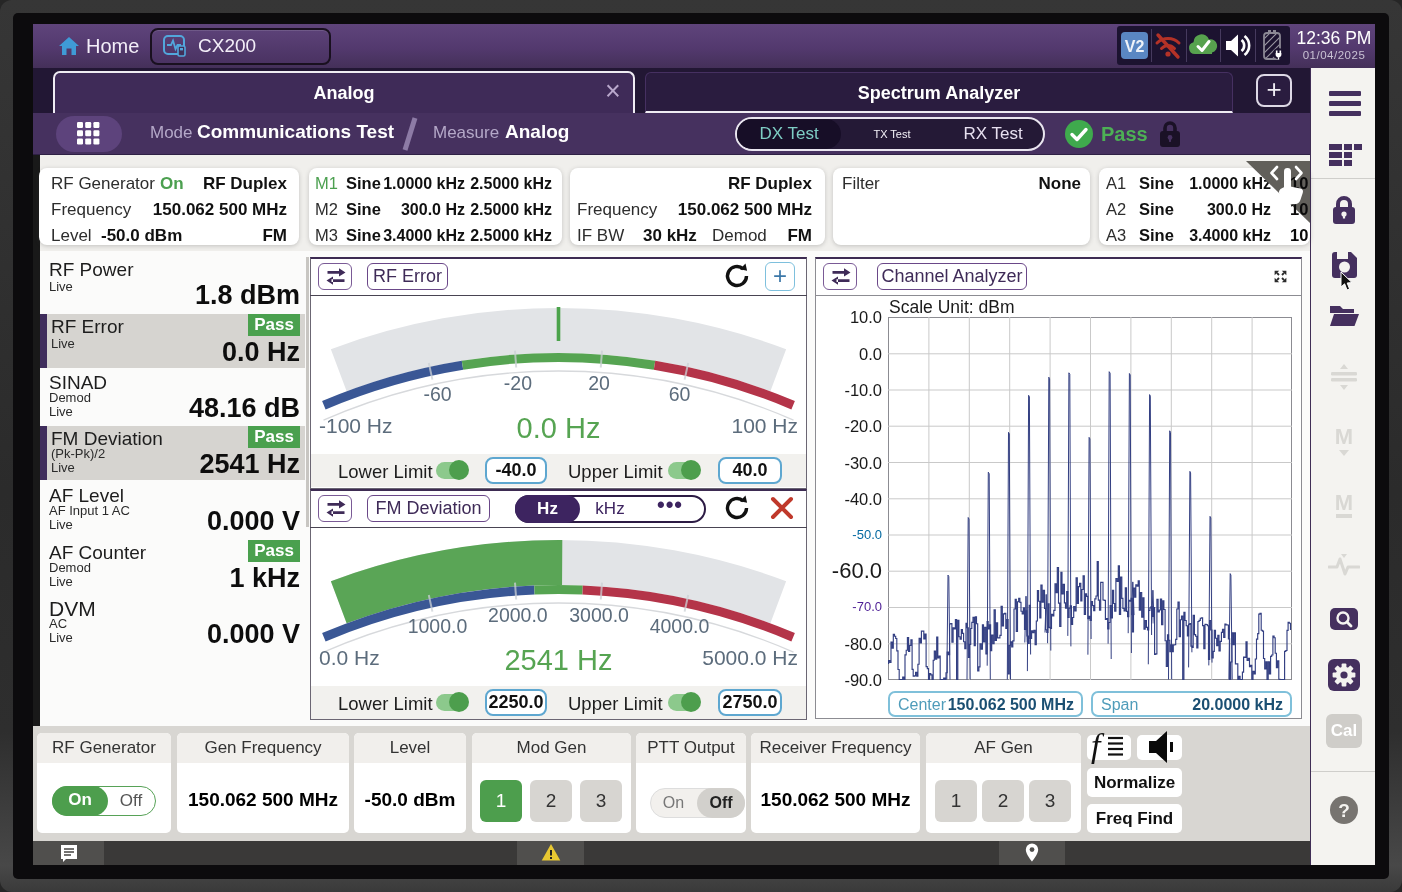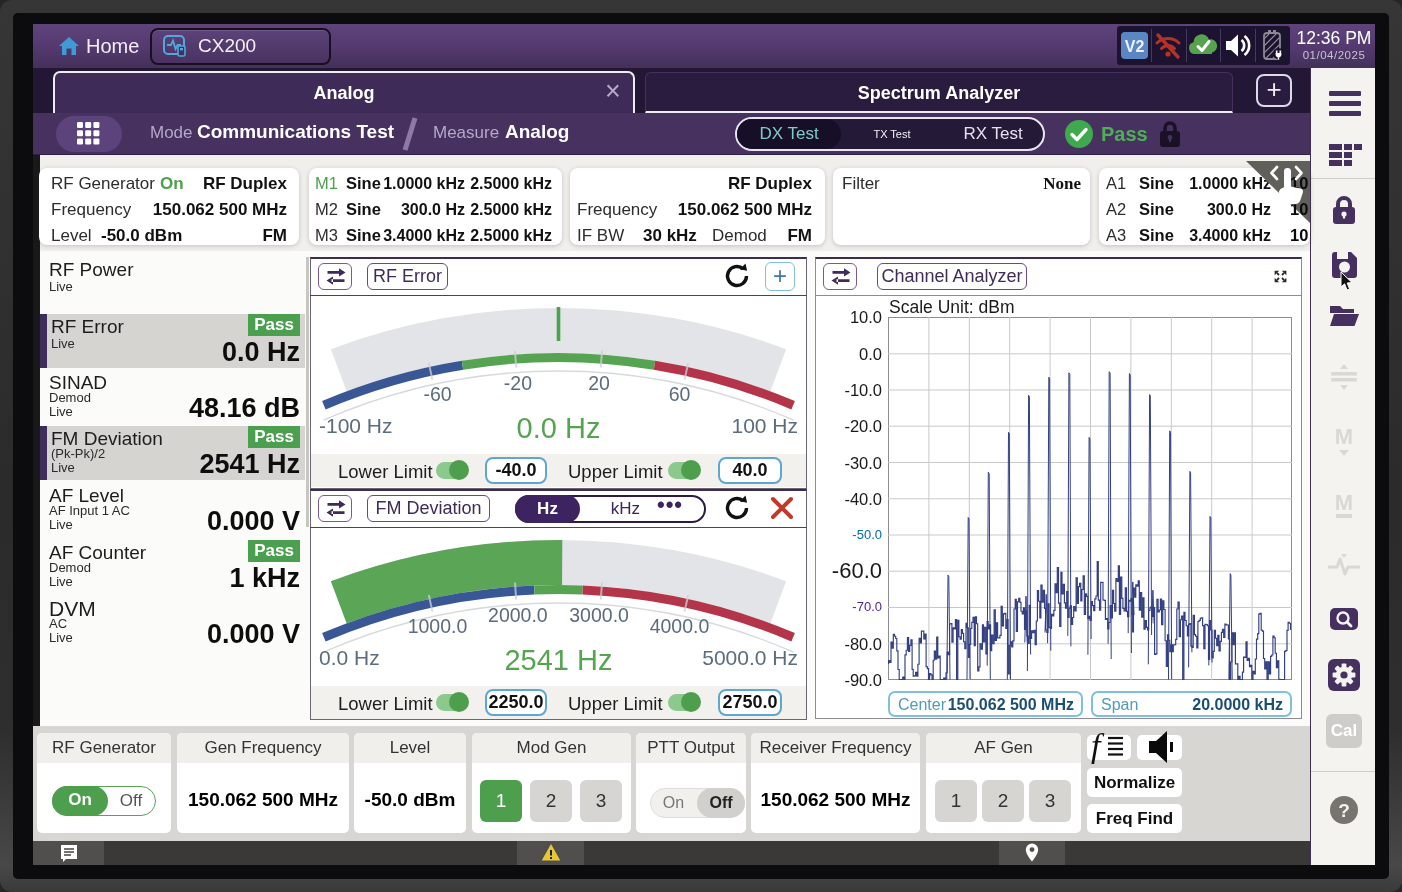--- a/index.html
+++ b/index.html
@@ -279,21 +279,21 @@
 <div class="" style="position:absolute;left:350px;top:202px;width:82px;height:19px;color:#111;font-size:16px;font-weight:bold;text-align:right;line-height:19px;white-space:nowrap;">3.4000 kHz</div>
 <div class="" style="position:absolute;left:437px;top:202px;width:82px;height:19px;color:#111;font-size:16px;font-weight:bold;text-align:right;line-height:19px;white-space:nowrap;">2.5000 kHz</div>
 <div class="" style="position:absolute;left:544px;top:150px;width:235px;height:20px;color:#111;font-size:17px;font-weight:bold;text-align:right;line-height:20px;white-space:nowrap;">RF Duplex</div>
 <div class="" style="position:absolute;left:544px;top:176px;width:300px;height:20px;color:#2d2d2d;font-size:17px;font-weight:normal;text-align:left;line-height:20px;white-space:nowrap;">Frequency</div>
 <div class="" style="position:absolute;left:544px;top:176px;width:235px;height:20px;color:#111;font-size:17px;font-weight:bold;text-align:right;line-height:20px;white-space:nowrap;">150.062 500 MHz</div>
 <div class="" style="position:absolute;left:544px;top:202px;width:300px;height:20px;color:#2d2d2d;font-size:17px;font-weight:normal;text-align:left;line-height:20px;white-space:nowrap;">IF BW</div>
 <div class="" style="position:absolute;left:610px;top:202px;width:300px;height:20px;color:#111;font-size:17px;font-weight:bold;text-align:left;line-height:20px;white-space:nowrap;">30 kHz</div>
 <div class="" style="position:absolute;left:679px;top:202px;width:300px;height:20px;color:#2d2d2d;font-size:17px;font-weight:normal;text-align:left;line-height:20px;white-space:nowrap;">Demod</div>
 <div class="" style="position:absolute;left:544px;top:202px;width:235px;height:20px;color:#111;font-size:17px;font-weight:bold;text-align:right;line-height:20px;white-space:nowrap;">FM</div>
 <div class="" style="position:absolute;left:809px;top:150px;width:300px;height:20px;color:#2d2d2d;font-size:17px;font-weight:normal;text-align:left;line-height:20px;white-space:nowrap;">Filter</div>
-<div class="" style="position:absolute;left:809px;top:150px;width:239px;height:20px;color:#111;font-size:17px;font-weight:bold;text-align:right;line-height:20px;white-space:nowrap;font-family:Liberation Serif, serif;">None</div>
+<div class="" style="position:absolute;left:809px;top:150px;width:239px;height:20px;color:#111;font-size:17px;font-weight:bold;text-align:right;line-height:20px;white-space:nowrap;">None</div>
 <div class="" style="position:absolute;left:1073px;top:150px;width:300px;height:19.5px;color:#2d2d2d;font-size:16.5px;font-weight:normal;text-align:left;line-height:19.5px;white-space:nowrap;">A1</div>
 <div class="" style="position:absolute;left:1106px;top:150px;width:300px;height:19.5px;color:#111;font-size:16.5px;font-weight:bold;text-align:left;line-height:19.5px;white-space:nowrap;">Sine</div>
 <div class="" style="position:absolute;left:1156px;top:150px;width:82px;height:19px;color:#111;font-size:16px;font-weight:bold;text-align:right;line-height:19px;white-space:nowrap;">1.0000 kHz</div>
 <div class="" style="position:absolute;left:1073px;top:176px;width:300px;height:19.5px;color:#2d2d2d;font-size:16.5px;font-weight:normal;text-align:left;line-height:19.5px;white-space:nowrap;">A2</div>
 <div class="" style="position:absolute;left:1106px;top:176px;width:300px;height:19.5px;color:#111;font-size:16.5px;font-weight:bold;text-align:left;line-height:19.5px;white-space:nowrap;">Sine</div>
 <div class="" style="position:absolute;left:1156px;top:176px;width:82px;height:19px;color:#111;font-size:16px;font-weight:bold;text-align:right;line-height:19px;white-space:nowrap;">300.0 Hz</div>
 <div class="" style="position:absolute;left:1073px;top:202px;width:300px;height:19.5px;color:#2d2d2d;font-size:16.5px;font-weight:normal;text-align:left;line-height:19.5px;white-space:nowrap;">A3</div>
 <div class="" style="position:absolute;left:1106px;top:202px;width:300px;height:19.5px;color:#111;font-size:16.5px;font-weight:bold;text-align:left;line-height:19.5px;white-space:nowrap;">Sine</div>
 <div class="" style="position:absolute;left:1156px;top:202px;width:82px;height:19px;color:#111;font-size:16px;font-weight:bold;text-align:right;line-height:19px;white-space:nowrap;">3.4000 kHz</div>
 <div class="" style="position:absolute;left:1211px;top:136px;width:66px;height:64px;">
@@ -309,20 +309,21 @@
         <path d="M33 7 L27.5 13 L33 19" fill="none" stroke="#fff" stroke-width="2.6" stroke-linecap="round" stroke-linejoin="round"></path>
         <path d="M52 7 L57.5 13 L52 19" fill="none" stroke="#fff" stroke-width="2.6" stroke-linecap="round" stroke-linejoin="round"></path>
         <g fill="#fff">
           <rect x="40" y="8" width="7" height="27" rx="3.4"></rect>
           <path d="M36.5 29 q-3 3 -0.2 6.5 l5.5 6.5 q2.2 2.3 5.8 2.3 l2.6 0 q4.6 0 6.2 -4.4 l2.4 -7.2 q1 -3.4 -2.6 -4.1 l-13.5 -2.8 z"></path>
         </g>
       </svg>
     </div>
 <div class="" style="position:absolute;left:16px;top:235px;width:200px;height:22px;color:#1d1d1d;font-size:19px;font-weight:normal;text-align:left;line-height:22px;white-space:nowrap;">RF Power</div>
 <div class="" style="position:absolute;left:16px;top:255px;width:200px;height:16px;color:#2a2a2a;font-size:13px;font-weight:normal;text-align:left;line-height:16px;white-space:nowrap;">Live</div>
+<div class="" style="position:absolute;left:27px;top:257px;width:240px;height:28px;color:#0d0d0d;font-size:27px;font-weight:bold;text-align:right;line-height:28px;white-space:nowrap">1.8 dBm</div>
 <div class="" style="position:absolute;left:7px;top:290px;width:265px;height:54px;background:#d6d4d0"></div>
 <div class="" style="position:absolute;left:7px;top:290px;width:7px;height:54px;background:#3f2d5c"></div>
 <div class="" style="position:absolute;left:215px;top:290px;width:52px;height:22px;background:#4aa04e;color:#fff;font-weight:bold;font-size:17px;text-align:center;line-height:22px">Pass</div>
 <div class="" style="position:absolute;left:18px;top:292px;width:200px;height:22px;color:#1d1d1d;font-size:19px;font-weight:normal;text-align:left;line-height:22px;white-space:nowrap;">RF Error</div>
 <div class="" style="position:absolute;left:18px;top:312px;width:200px;height:16px;color:#2a2a2a;font-size:13px;font-weight:normal;text-align:left;line-height:16px;white-space:nowrap;">Live</div>
 <div class="" style="position:absolute;left:27px;top:314px;width:240px;height:28px;color:#0d0d0d;font-size:27px;font-weight:bold;text-align:right;line-height:28px;white-space:nowrap">0.0 Hz</div>
 <div class="" style="position:absolute;left:16px;top:348px;width:200px;height:22px;color:#1d1d1d;font-size:19px;font-weight:normal;text-align:left;line-height:22px;white-space:nowrap;">SINAD</div>
 <div class="" style="position:absolute;left:16px;top:366px;width:200px;height:16px;color:#2a2a2a;font-size:13px;font-weight:normal;text-align:left;line-height:16px;white-space:nowrap;">Demod</div>
 <div class="" style="position:absolute;left:16px;top:380px;width:200px;height:16px;color:#2a2a2a;font-size:13px;font-weight:normal;text-align:left;line-height:16px;white-space:nowrap;">Live</div>
 <div class="" style="position:absolute;left:27px;top:370px;width:240px;height:28px;color:#0d0d0d;font-size:27px;font-weight:bold;text-align:right;line-height:28px;white-space:nowrap">48.16 dB</div>
@@ -403,21 +404,21 @@
       <svg width="30" height="25" viewBox="0 0 30 25">
         <g fill="#3f2b58">
           <path d="M6.5 7 h13 v2.8 h-13 z M18 4.2 l6.5 4.2 -6.5 4.2 z"></path>
           <path d="M10.5 15.2 h13 v2.8 h-13 z M12 12.4 l-6.5 4.2 6.5 4.2 z"></path>
         </g>
       </svg>
     </div>
 <div class="" style="position:absolute;left:334px;top:471px;width:123px;height:27px;border:1.6px solid #6a4788;border-radius:6px;color:#3f2b58;font-size:18px;text-align:center;line-height:25px">FM Deviation</div>
 <div class="" style="position:absolute;left:482px;top:471px;width:191px;height:28px;background:#fff;border:2px solid #2c1b44;border-radius:14px"></div>
 <div class="" style="position:absolute;left:482px;top:471px;width:65px;height:28px;background:#3d2460;border-radius:14px;color:#fff;font-weight:bold;font-size:17px;text-align:center;line-height:27px">Hz</div>
-<div class="" style="position:absolute;left:547px;top:473px;width:60px;height:28px;color:#3d2460;font-size:17px;text-align:right;line-height:24px">kHz</div>
+<div class="" style="position:absolute;left:547px;top:473px;width:60px;height:28px;color:#3d2460;font-size:17px;text-align:center;line-height:24px">kHz</div>
 <div class="" style="position:absolute;left:607px;top:466px;width:60px;height:30px;color:#3d2460;font-size:22px;font-weight:bold;text-align:center;line-height:30px;letter-spacing:1px">•••</div>
 <div class="" style="position:absolute;left:690px;top:470px;width:28px;height:28px;">
       <svg width="28" height="28" viewBox="0 0 28 28">
         <path d="M23.5 14 a9.5 9.5 0 1 1 -3.2-7.1" fill="none" stroke="#111" stroke-width="3.4"></path>
         <path d="M22.5 1.5 l1.6 7.2 l-7.2 -1.4 z" fill="#111"></path>
       </svg>
     </div>
 <div class="" style="position:absolute;left:737px;top:472px;width:24px;height:24px;">
       <svg width="24" height="24" viewBox="0 0 24 24">
         <path d="M3 3 L21 21 M21 3 L3 21" stroke="#c0392b" stroke-width="4" stroke-linecap="round"></path>

